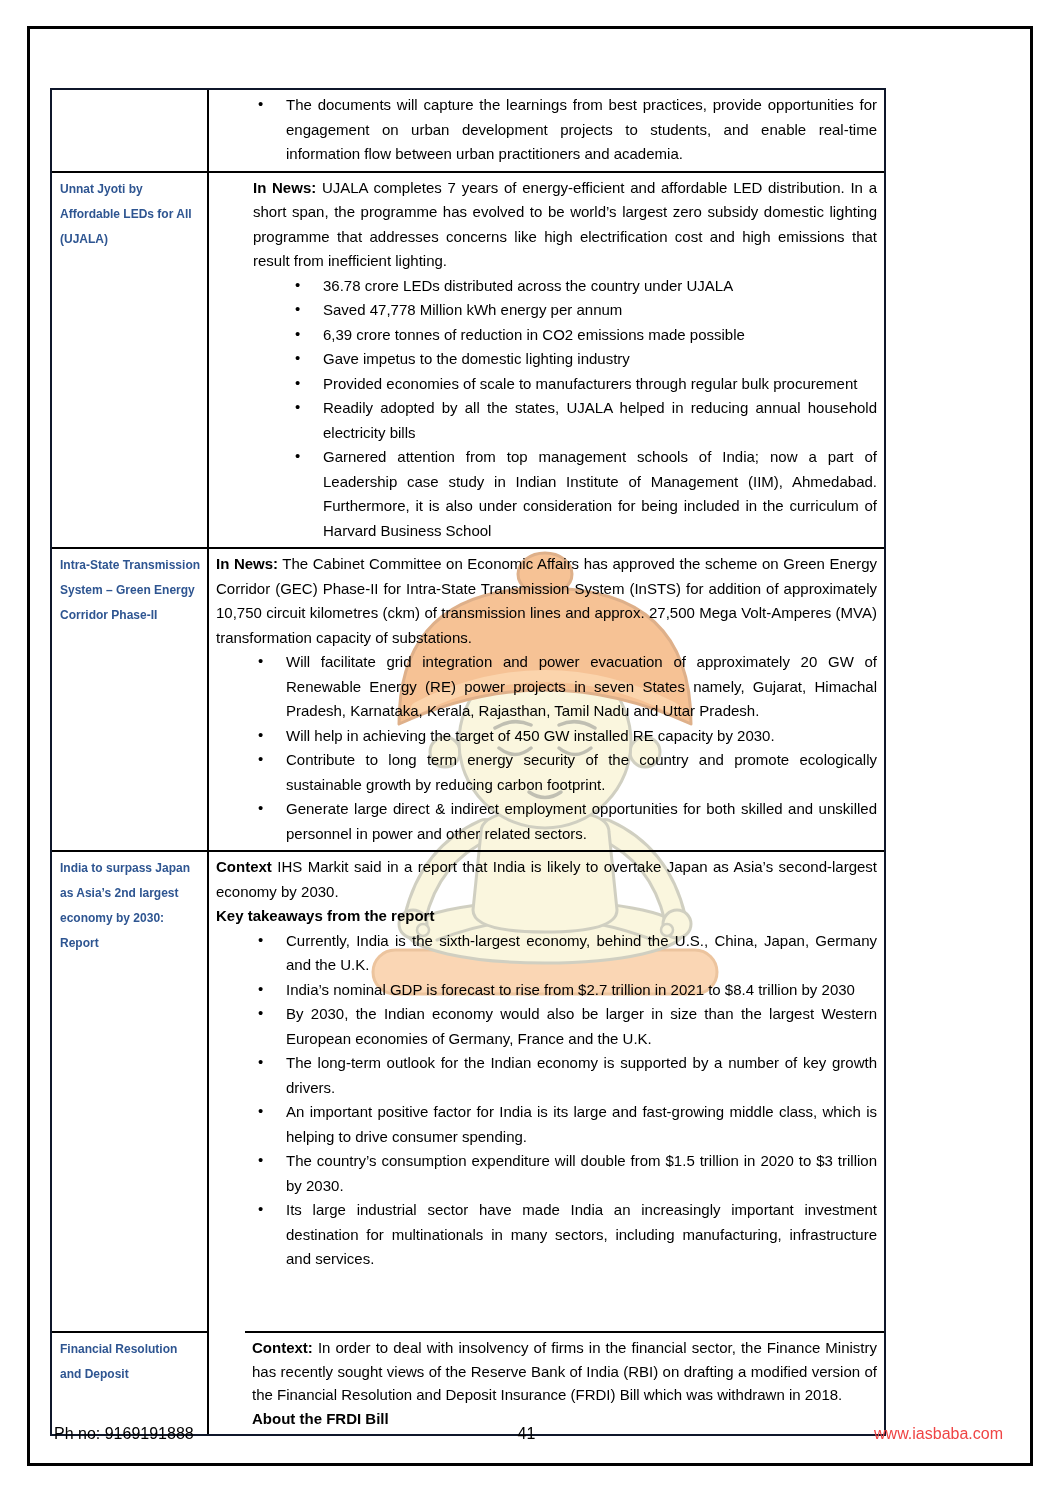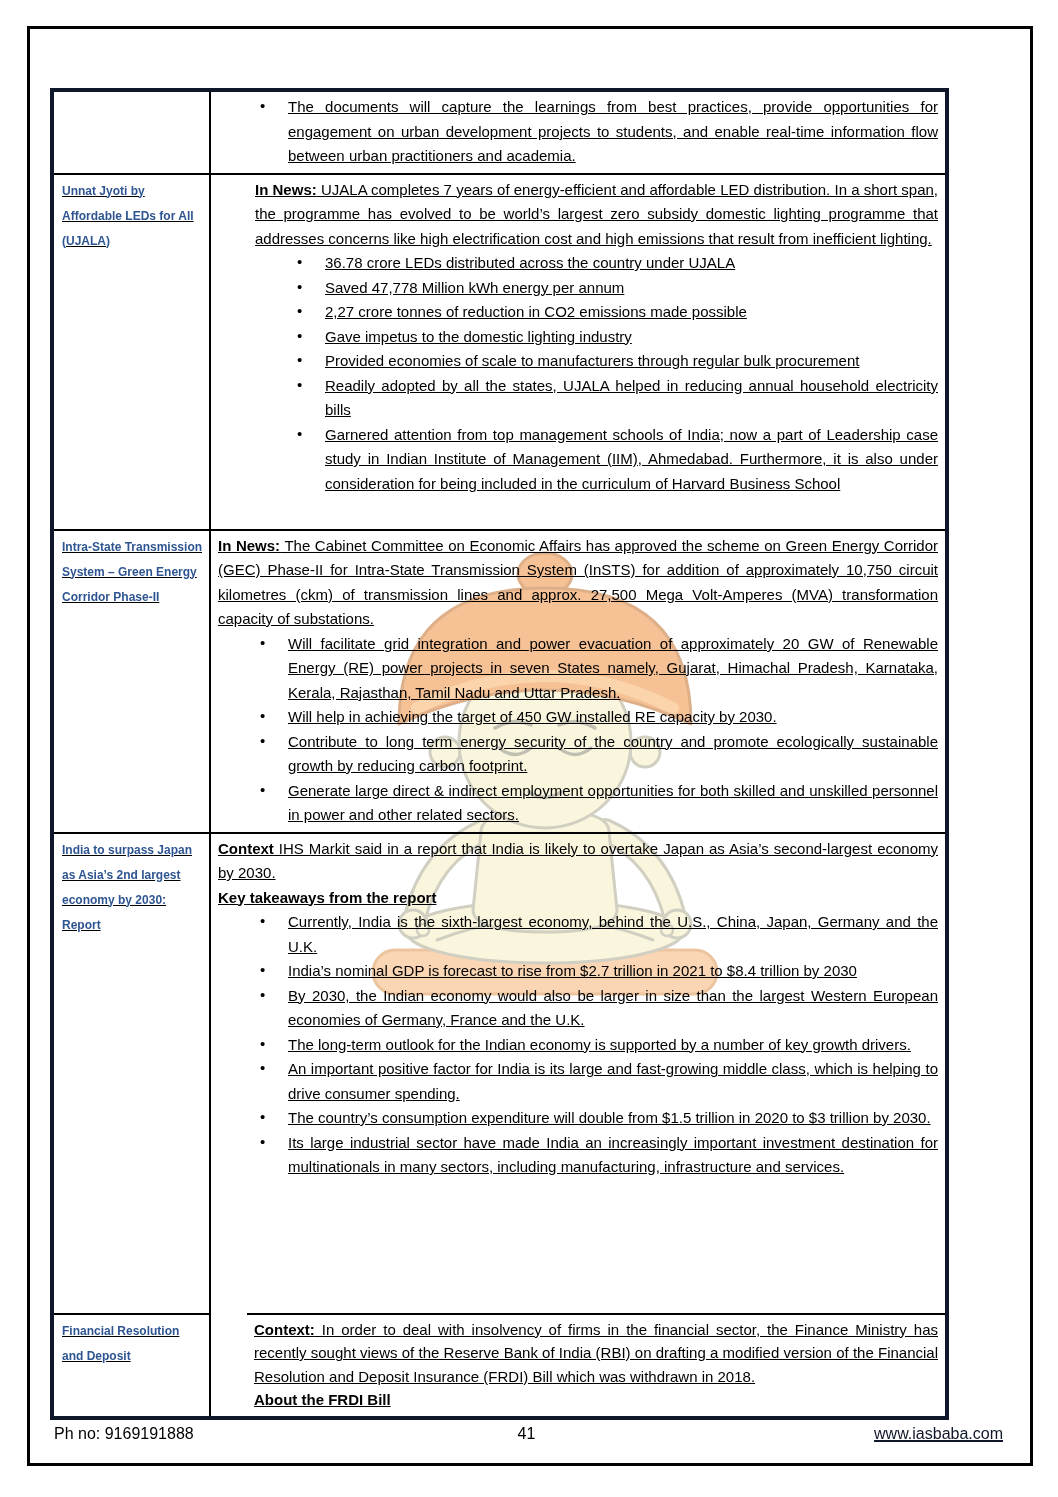--- a/index.html
+++ b/index.html
@@ -10,24 +10,24 @@
   }
   .frame {
     position:absolute; left:27px; top:26px; width:1006px; height:1440px;
     border:3px solid #000000; box-sizing:border-box; background:transparent;
   }
   .watermark {
     position:absolute; left:345px; top:532px; width:400px; height:470px;
     z-index:1; opacity:0.55; pointer-events:none;
   }
   .doc-table {
-    position:absolute; left:50px; top:88px; width:899px; z-index:2;
-    box-sizing:border-box; border:4px solid #0f172a;
+    position:absolute; left:50px; top:88px; width:836px; z-index:2;
+    box-sizing:border-box; border:2px solid #0f172a;
     display:grid; grid-template-columns:157px 1fr;
-    font-size:15px; line-height:24.5px; background:transparent;text-decoration:underline;
+    font-size:15px; line-height:24.5px; background:transparent;
   }
   .cell { box-sizing:border-box; padding:3px 7px 4px 7px; background:transparent; }
   .cell-title {
     border-right:2px solid #000; font-weight:bold; color:#2E5591;
     font-size:12px; line-height:25px; padding:4px 6px 4px 8px;
   }
   .bt { border-top:2px solid #000; }
   .r0 { min-height:79px; }
   .r1 { min-height:356px;padding-left:44px; }
   .r2 { min-height:303px; }
@@ -39,22 +39,22 @@
   ul.bullets { list-style:none; margin:0; padding:0 0 0 40px; }
   ul.bullets li { position:relative; padding-left:30px; text-align:justify; }
   ul.bullets li::before { content:"\2022"; position:absolute; left:2px; top:-1px; }
   .footer {
     position:absolute; left:50px; top:1421px; width:953px; height:26px;
     z-index:2; font-size:16px; line-height:25px;
   }
   .footer-phone { position:absolute; left:4px; top:0; }
   .footer-page { position:absolute; left:0; width:100%; text-align:center; top:0; }
   .footer-link {
-    position:absolute; right:0; top:0; color:#0f172a;
-    text-decoration:underline; text-decoration-thickness:2px; cursor:pointer;
+    position:absolute; right:0; top:0; color:#ef4444;
+    text-decoration-thickness:2px; cursor:pointer;
   }
 </style>
 </head>
 <body>
 
 <div class="frame"></div>
 
 <svg class="watermark" viewBox="0 0 400 470" xmlns="http://www.w3.org/2000/svg">
   <g stroke-linecap="round" stroke-linejoin="round">
 
@@ -99,21 +99,21 @@
       <li>The documents will capture the learnings from best practices, provide opportunities for engagement on urban development projects to students, and enable real-time information flow between urban practitioners and academia.</li>
     </ul>
   </div>
 
   <div class="cell cell-title bt">Unnat Jyoti by Affordable LEDs for All (UJALA)</div>
   <div class="cell bt r1">
     <div class="para"><b>In News:</b><span> UJALA completes 7 years of energy-efficient and affordable LED distribution. In a short span, the programme has evolved to be world’s largest zero subsidy domestic lighting programme that addresses concerns like high electrification cost and high emissions that result from inefficient lighting.</span></div>
     <ul class="bullets">
       <li>36.78 crore LEDs distributed across the country under UJALA</li>
       <li>Saved 47,778 Million kWh energy per annum</li>
-      <li>2,27 crore tonnes of reduction in CO2 emissions made possible</li>
+      <li>6,39 crore tonnes of reduction in CO2 emissions made possible</li>
       <li>Gave impetus to the domestic lighting industry</li>
       <li>Provided economies of scale to manufacturers through regular bulk procurement</li>
       <li>Readily adopted by all the states, UJALA helped in reducing annual household electricity bills</li>
       <li>Garnered attention from top management schools of India; now a part of Leadership case study in Indian Institute of Management (IIM), Ahmedabad. Furthermore, it is also under consideration for being included in the curriculum of Harvard Business School</li>
     </ul>
   </div>
 
   <div class="cell cell-title bt">Intra-State Transmission System – Green Energy Corridor Phase-II</div>
   <div class="cell bt r2">
     <div class="para"><b>In News:</b><span> The Cabinet Committee on Economic Affairs has approved the scheme on Green Energy Corridor (GEC) Phase-II for Intra-State Transmission System (InSTS) for addition of approximately 10,750 circuit kilometres (ckm) of transmission lines and approx. 27,500 Mega Volt-Amperes (MVA) transformation capacity of substations.</span></div>

